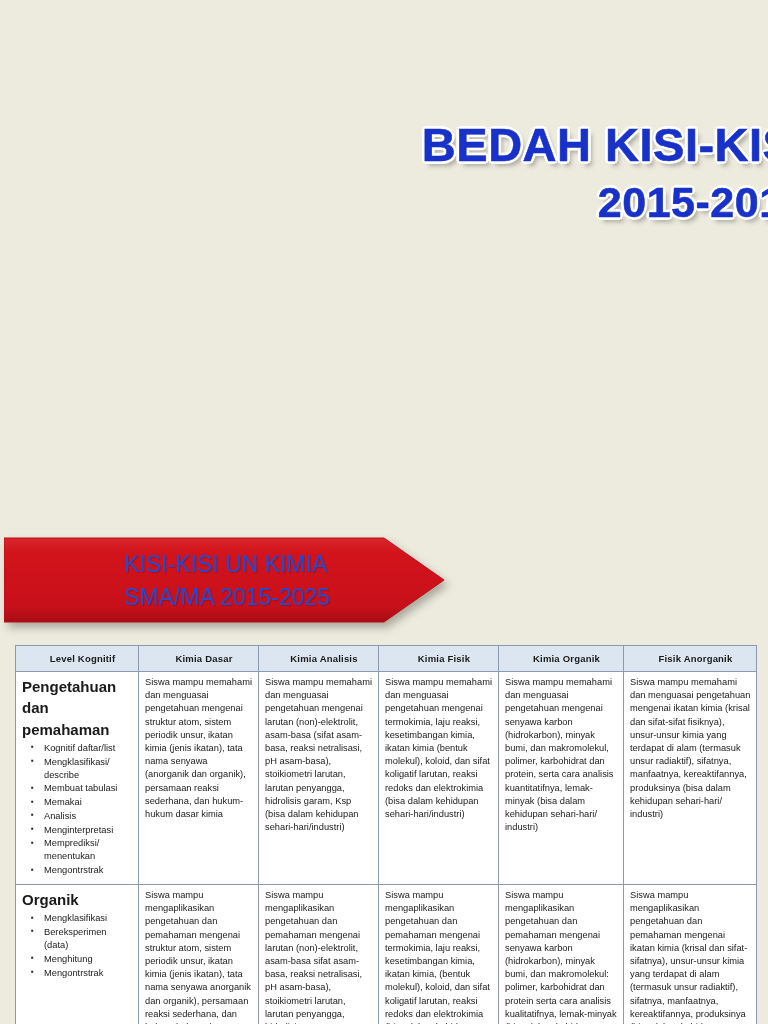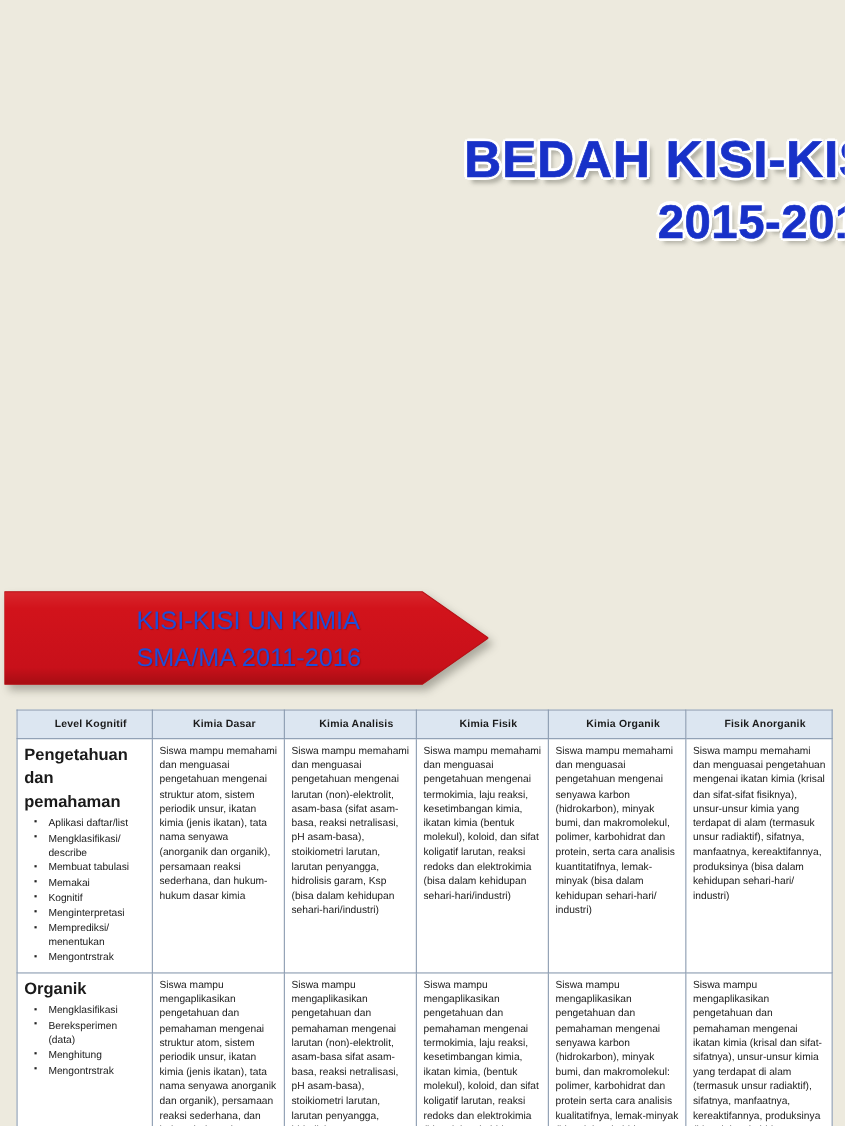--- a/index.html
+++ b/index.html
@@ -157,21 +157,21 @@
         <stop offset="18%" stop-color="#d2131b"></stop>
         <stop offset="82%" stop-color="#c8101a"></stop>
         <stop offset="100%" stop-color="#a60d13"></stop>
       </linearGradient>
     </defs>
     <polygon points="0,8 380,8 440,50 380,92 0,92" fill="url(#redgrad)"></polygon>
     <polygon points="0,8 380,8 440,50 380,92 0,92" fill="none" stroke="#b81016" stroke-width="1"></polygon>
   </svg>
   <div class="banner-text">
     <div>KISI-KISI UN KIMIA</div>
-    <div>SMA/MA 2011-2016</div>
+    <div>SMA/MA 2015-2025</div>
   </div>
 </div>
 
 <div class="table-wrap">
   <table class="kisi">
     <colgroup>
       <col class="c1">
         <col class="c2">
         <col class="c3">
         <col class="c4">
@@ -187,25 +187,25 @@
         <th>Kimia Organik</th>
         <th>Fisik Anorganik</th>
       </tr>
     </thead>
     <tbody>
 
       <tr class="row-pengetahuan">
         <td>
           <div class="lvl-title">Pengetahuan dan pemahaman</div>
           <ul class="lvl-list">
-            <li>Aplikasi daftar/list</li>
+            <li>Kognitif daftar/list</li>
             <li>Mengklasifikasi/ describe</li>
             <li>Membuat tabulasi</li>
             <li>Memakai</li>
-            <li>Kognitif</li>
+            <li>Analisis</li>
             <li>Menginterpretasi</li>
             <li>Memprediksi/ menentukan</li>
             <li>Mengontrstrak</li>
           </ul>
         </td>
         <td class="body-cell">Siswa mampu memahami dan menguasai pengetahuan mengenai struktur atom, sistem periodik unsur, ikatan kimia (jenis ikatan), tata nama senyawa (anorganik dan organik), persamaan reaksi sederhana, dan hukum-hukum dasar kimia</td>
         <td class="body-cell">Siswa mampu memahami dan menguasai pengetahuan mengenai larutan (non)-elektrolit, asam-basa (sifat asam-basa, reaksi netralisasi, pH asam-basa), stoikiometri larutan, larutan penyangga, hidrolisis garam, Ksp (bisa dalam kehidupan sehari-hari/industri)</td>
         <td class="body-cell">Siswa mampu memahami dan menguasai pengetahuan mengenai termokimia, laju reaksi, kesetimbangan kimia, ikatan kimia (bentuk molekul), koloid, dan sifat koligatif larutan, reaksi redoks dan elektrokimia (bisa dalam kehidupan sehari-hari/industri)</td>
         <td class="body-cell">Siswa mampu memahami dan menguasai pengetahuan mengenai senyawa karbon (hidrokarbon), minyak bumi, dan makromolekul, polimer, karbohidrat dan protein, serta cara analisis kuantitatifnya, lemak-minyak (bisa dalam kehidupan sehari-hari/ industri)</td>
         <td class="body-cell">Siswa mampu memahami dan menguasai pengetahuan mengenai ikatan kimia (krisal dan sifat-sifat fisiknya), unsur-unsur kimia yang terdapat di alam (termasuk unsur radiaktif), sifatnya, manfaatnya, kereaktifannya, produksinya (bisa dalam kehidupan sehari-hari/ industri)</td>

